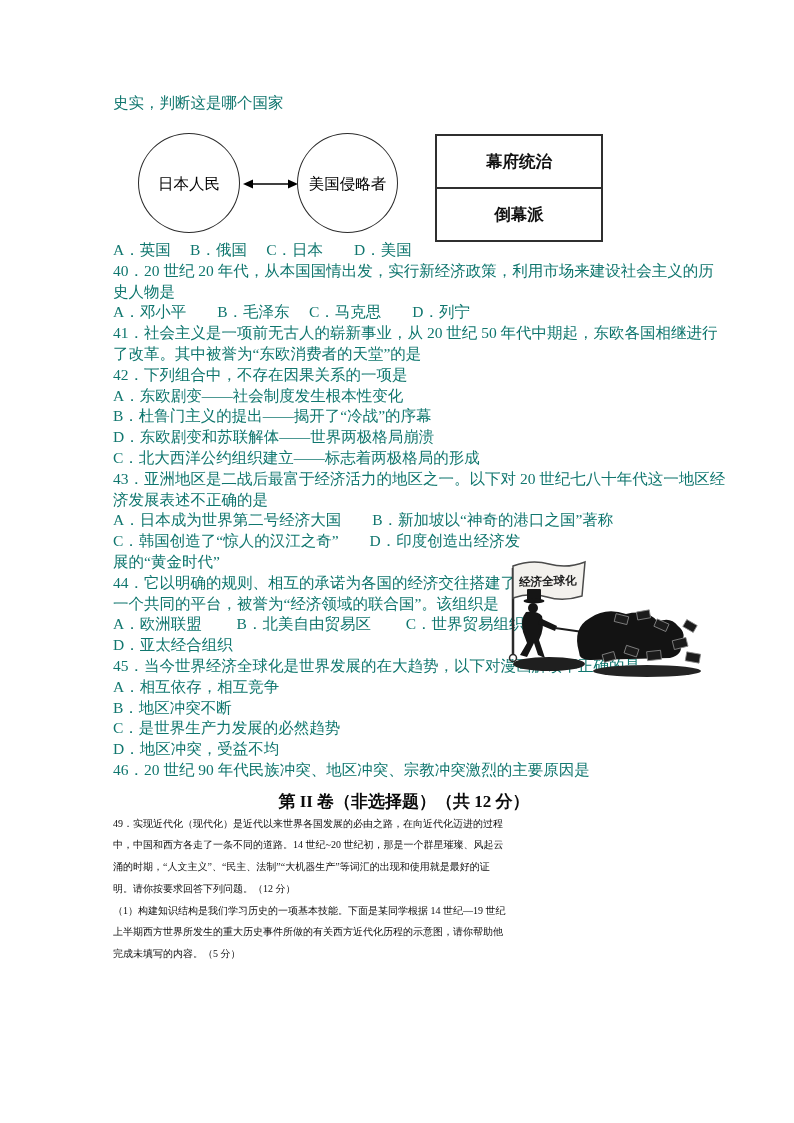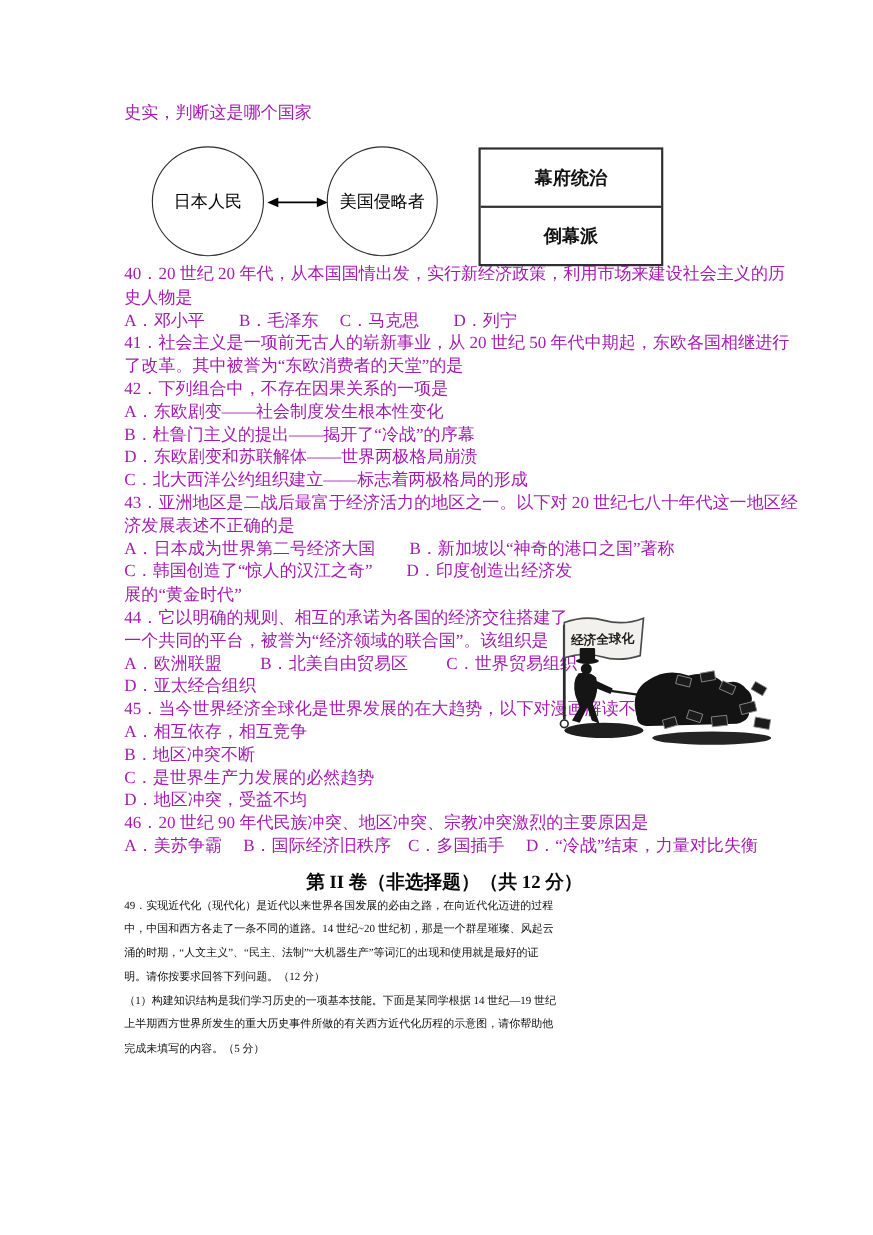--- a/index.html
+++ b/index.html
@@ -2,21 +2,21 @@
 <html><head>
 <meta charset="utf-8">
 <style>
   html, body { margin:0; padding:0; background:#ffffff; }
   .page {
     position:relative; width:794px; height:1123px; background:#fff;
     font-family:"Liberation Serif","DejaVu Serif",serif; color:#000;
     overflow:hidden;
   }
   .col { position:absolute; left:113px; top:92px; width:582px; }
-  .line { font-size:15.5px; line-height:20.8px; white-space:nowrap; color:#a21caf; }
+  .line { font-size:15.5px; line-height:20.8px; white-space:nowrap; color:#0f766e; }
   .intro-line { line-height:21px; }
 
   
   .diagram { position:relative; height:127px; }
   .circle {
     position:absolute; border:1.3px solid #2b2b2b; border-radius:50%;
     display:flex; flex-direction:row; align-items:center; justify-content:center;
     text-align:center; font-size:15.5px; line-height:17px; box-sizing:border-box;
     background:#fff;
   }
@@ -64,20 +64,21 @@
       <div class="circle c-right">
         <span>美国</span>
         <span>侵略者</span>
       </div>
       <div class="shogun-table">
         <div class="shogun-row first">幕府统治</div>
         <div class="shogun-row">倒幕派</div>
       </div>
     </div>
 
+    <div class="line">A．英国　 B．俄国　 C．日本　　D．美国</div>
 
     <div class="line">40．20 世纪 20 年代，从本国国情出发，实行新经济政策，利用市场来建设社会主义的历</div>
     <div class="line">史人物是</div>
     <div class="line">A．邓小平　　B．毛泽东　 C．马克思　　D．列宁</div>
 
     <div class="line">41．社会主义是一项前无古人的崭新事业，从 20 世纪 50 年代中期起，东欧各国相继进行</div>
     <div class="line">了改革。其中被誉为“东欧消费者的天堂”的是</div>
 
     <div class="line">42．下列组合中，不存在因果关系的一项是</div>
     <div class="line">A．东欧剧变——社会制度发生根本性变化</div>
@@ -96,21 +97,20 @@
     <div class="line">A．欧洲联盟　　 B．北美自由贸易区　　 C．世界贸易组织</div>
     <div class="line">D．亚太经合组织</div>
 
     <div class="line">45．当今世界经济全球化是世界发展的在大趋势，以下对漫画解读不正确的是</div>
     <div class="line">A．相互依存，相互竞争</div>
     <div class="line">B．地区冲突不断</div>
     <div class="line">C．是世界生产力发展的必然趋势</div>
     <div class="line">D．地区冲突，受益不均</div>
 
     <div class="line">46．20 世纪 90 年代民族冲突、地区冲突、宗教冲突激烈的主要原因是</div>
-    <div class="line">A．美苏争霸　 B．国际经济旧秩序　C．多国插手　 D．“冷战”结束，力量对比失衡</div>
 
     <div class="sec-heading">第 II 卷（非选择题）（共 12 分）</div>
 
     <div class="sec2-line">49．实现近代化（现代化）是近代以来世界各国发展的必由之路，在向近代化迈进的过程</div>
     <div class="sec2-line">中，中国和西方各走了一条不同的道路。14 世纪~20 世纪初，那是一个群星璀璨、风起云</div>
     <div class="sec2-line">涌的时期，“人文主义”、“民主、法制”“大机器生产”等词汇的出现和使用就是最好的证</div>
     <div class="sec2-line">明。请你按要求回答下列问题。（12 分）</div>
     <div class="sec2-line">（1）构建知识结构是我们学习历史的一项基本技能。下面是某同学根据 14 世纪—19 世纪</div>
     <div class="sec2-line">上半期西方世界所发生的重大历史事件所做的有关西方近代化历程的示意图，请你帮助他</div>
     <div class="sec2-line">完成未填写的内容。（5 分）</div>

